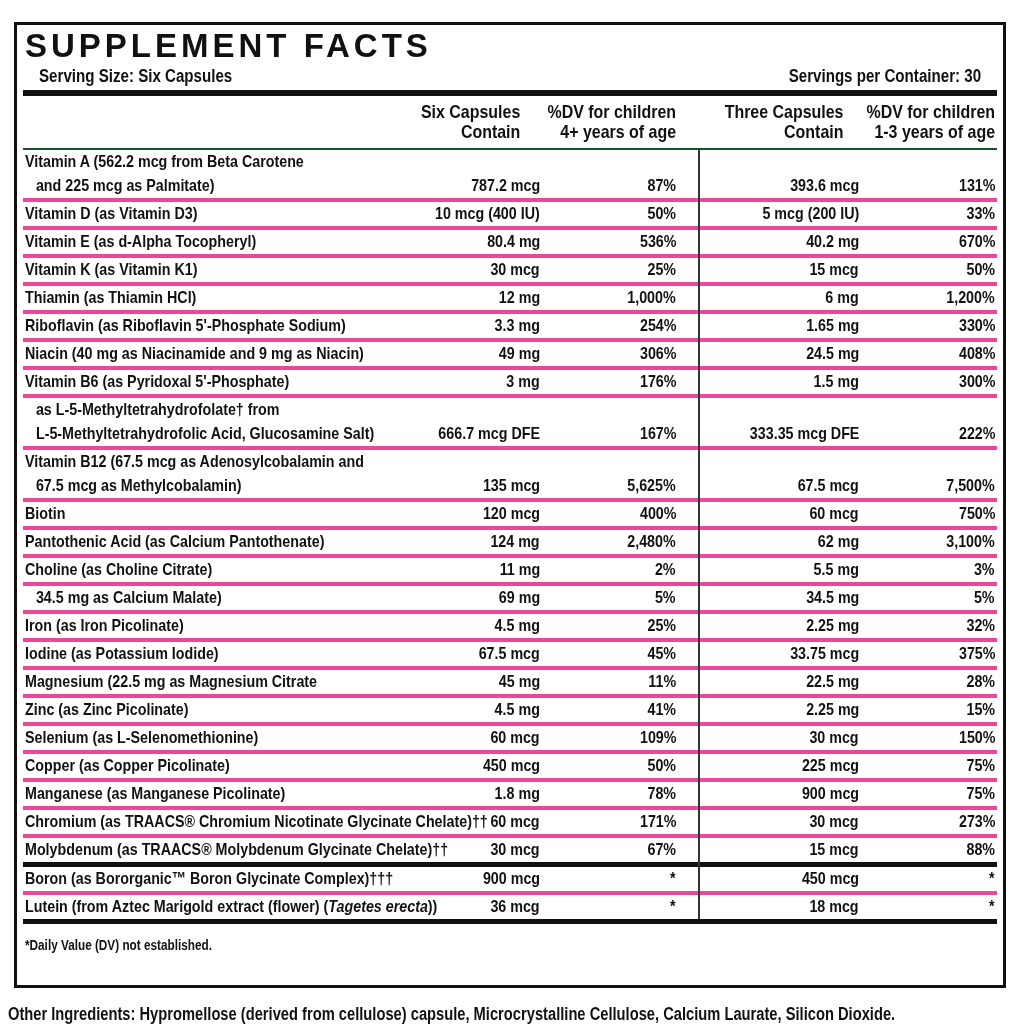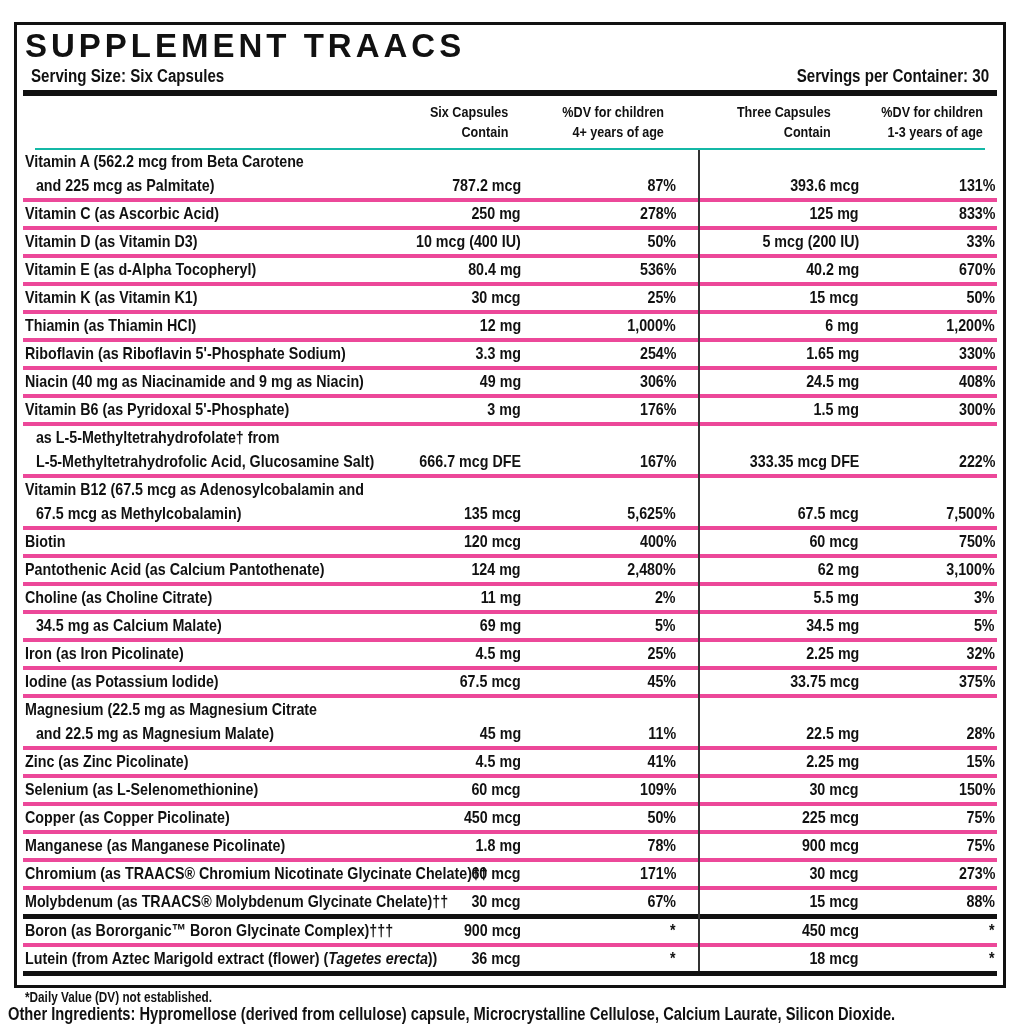--- a/index.html
+++ b/index.html
@@ -11,58 +11,58 @@
   .label-box{
     position:absolute;left:14px;top:22px;width:992px;height:966px;
     border:3px solid #111;background:#fff;box-sizing:border-box;
   }
   .facts-title{
     margin:2px 0 0 8px;font-size:33px;font-weight:bold;letter-spacing:4px;
     line-height:38px;white-space:nowrap;
   }
   .serving-row{
     display:flex;justify-content:space-between;align-items:flex-end;
-    margin:0 12px;padding:0 2px;font-size:18px;font-weight:bold;line-height:22px;
+    margin:0 20px;padding:0 2px;font-size:18px;font-weight:bold;line-height:22px;
   }
   .cond{display:inline-block;transform:scaleX(0.84);transform-origin:0 50%;white-space:nowrap;}
   .cond-r{display:inline-block;transform:scaleX(0.84);transform-origin:100% 50%;white-space:nowrap;}
   .thick-bar{height:6px;background:#111;margin:3px 6px 0 6px;}
   .col-headers{
-    position:relative;height:52px;margin:0 18px;border-bottom:2px solid #14b8a6;
-    font-size:15px;font-weight:bold;line-height:20px;
+    position:relative;height:52px;margin:0 6px;border-bottom:2px solid #14532d;
+    font-size:19px;font-weight:bold;line-height:20px;
   }
   .col-head{position:absolute;bottom:6px;text-align:right;}
   .col-head .cond-r{display:block;transform-origin:100% 50%;}
   .ch1{right:477px;} .ch2{right:321px;} .ch3{right:154px;} .ch4{right:2px;}
   .rows-wrap{position:relative;margin:0 6px;}
   .col-divider{position:absolute;top:0;bottom:0;left:675px;width:2px;background:#333;}
   .row{position:relative;border-bottom:4px solid #ec4899;padding:0 0 0 2px;}
   .row.no-border{border-bottom:none;text-decoration:underline;}
   .row .line{font-size:17px;font-weight:bold;line-height:24px;height:24px;}
   .row .line.cont .cond{padding-left:13px;}
   .val{
     position:absolute;bottom:1px;font-size:17px;font-weight:bold;line-height:23px;
     text-align:right;
   }
-  .v1{right:476px;} .v2{right:321px;} .v3{right:138px;} .v4{right:2px;}
+  .v1{right:457px;} .v2{right:321px;} .v3{right:138px;} .v4{right:2px;}
   .thick-sep{height:5px;background:#111;}
   .footnote{
     margin:4px 6px;padding:5px 0 0 2px;font-size:14px;font-weight:bold;line-height:24px;text-decoration:underline;
   }
   .other-ingredients{
     position:absolute;left:8px;top:1003px;width:1014px;
     font-size:17.5px;font-weight:bold;line-height:22px;text-decoration:underline;
   }
   .em{font-style:italic;}
 </style>
 </head>
 <body>
 
 <div class="label-box">
-  <div class="facts-title">SUPPLEMENT TRAACS</div>
+  <div class="facts-title">SUPPLEMENT FACTS</div>
 
   <div class="serving-row">
     <span class="cond">Serving Size: Six Capsules</span>
     <span class="cond-r">Servings per Container: 30</span>
   </div>
 
   <div class="thick-bar"></div>
 
   <div class="col-headers">
     <div class="col-head ch1">
@@ -86,27 +86,20 @@
   <div class="rows-wrap" id="rows-wrap">
     <div class="row">
         <div class="line"><span class="cond">Vitamin A (562.2 mcg from Beta Carotene</span></div>
         <div class="line cont"><span class="cond">and 225 mcg as Palmitate)</span></div>
         <span class="val v1"><span class="cond-r">787.2 mcg</span></span>
         <span class="val v2"><span class="cond-r">87%</span></span>
         <span class="val v3"><span class="cond-r">393.6 mcg</span></span>
         <span class="val v4"><span class="cond-r">131%</span></span>
       </div>
       <div class="row">
-        <div class="line"><span class="cond">Vitamin C (as Ascorbic Acid)</span></div>
-        <span class="val v1"><span class="cond-r">250 mg</span></span>
-        <span class="val v2"><span class="cond-r">278%</span></span>
-        <span class="val v3"><span class="cond-r">125 mg</span></span>
-        <span class="val v4"><span class="cond-r">833%</span></span>
-      </div>
-      <div class="row">
         <div class="line"><span class="cond">Vitamin D (as Vitamin D3)</span></div>
         <span class="val v1"><span class="cond-r">10 mcg (400 IU)</span></span>
         <span class="val v2"><span class="cond-r">50%</span></span>
         <span class="val v3"><span class="cond-r">5 mcg (200 IU)</span></span>
         <span class="val v4"><span class="cond-r">33%</span></span>
       </div>
       <div class="row">
         <div class="line"><span class="cond">Vitamin E (as d-Alpha Tocopheryl)</span></div>
         <span class="val v1"><span class="cond-r">80.4 mg</span></span>
         <span class="val v2"><span class="cond-r">536%</span></span>
@@ -201,21 +194,20 @@
       </div>
       <div class="row">
         <div class="line"><span class="cond">Iodine (as Potassium Iodide)</span></div>
         <span class="val v1"><span class="cond-r">67.5 mcg</span></span>
         <span class="val v2"><span class="cond-r">45%</span></span>
         <span class="val v3"><span class="cond-r">33.75 mcg</span></span>
         <span class="val v4"><span class="cond-r">375%</span></span>
       </div>
       <div class="row">
         <div class="line"><span class="cond">Magnesium (22.5 mg as Magnesium Citrate</span></div>
-        <div class="line cont"><span class="cond">and 22.5 mg as Magnesium Malate)</span></div>
         <span class="val v1"><span class="cond-r">45 mg</span></span>
         <span class="val v2"><span class="cond-r">11%</span></span>
         <span class="val v3"><span class="cond-r">22.5 mg</span></span>
         <span class="val v4"><span class="cond-r">28%</span></span>
       </div>
       <div class="row">
         <div class="line"><span class="cond">Zinc (as Zinc Picolinate)</span></div>
         <span class="val v1"><span class="cond-r">4.5 mg</span></span>
         <span class="val v2"><span class="cond-r">41%</span></span>
         <span class="val v3"><span class="cond-r">2.25 mg</span></span>

